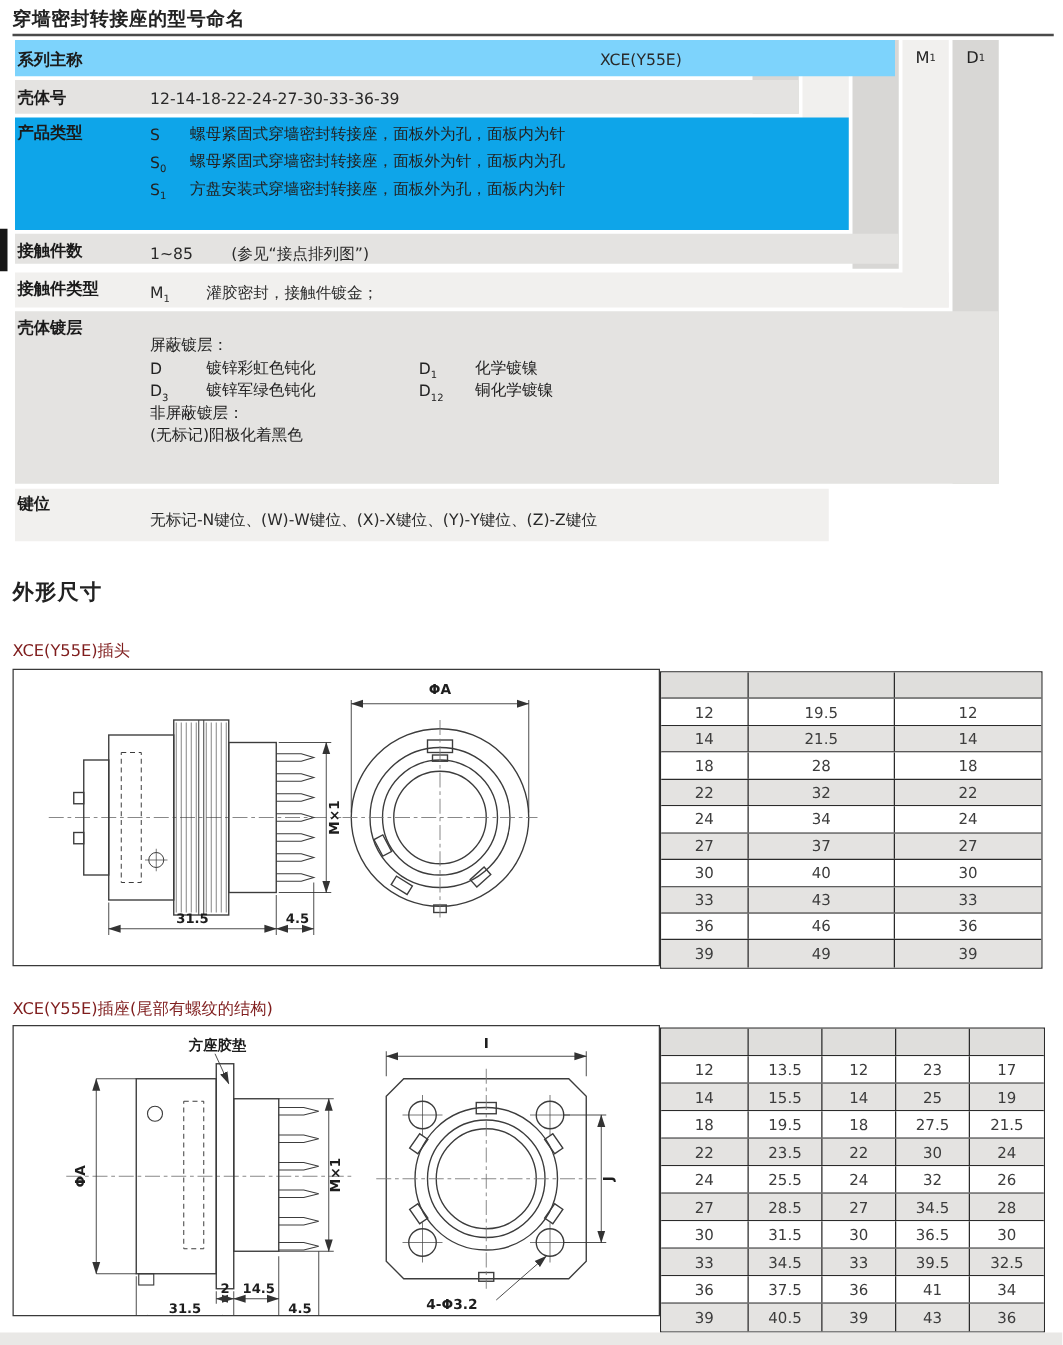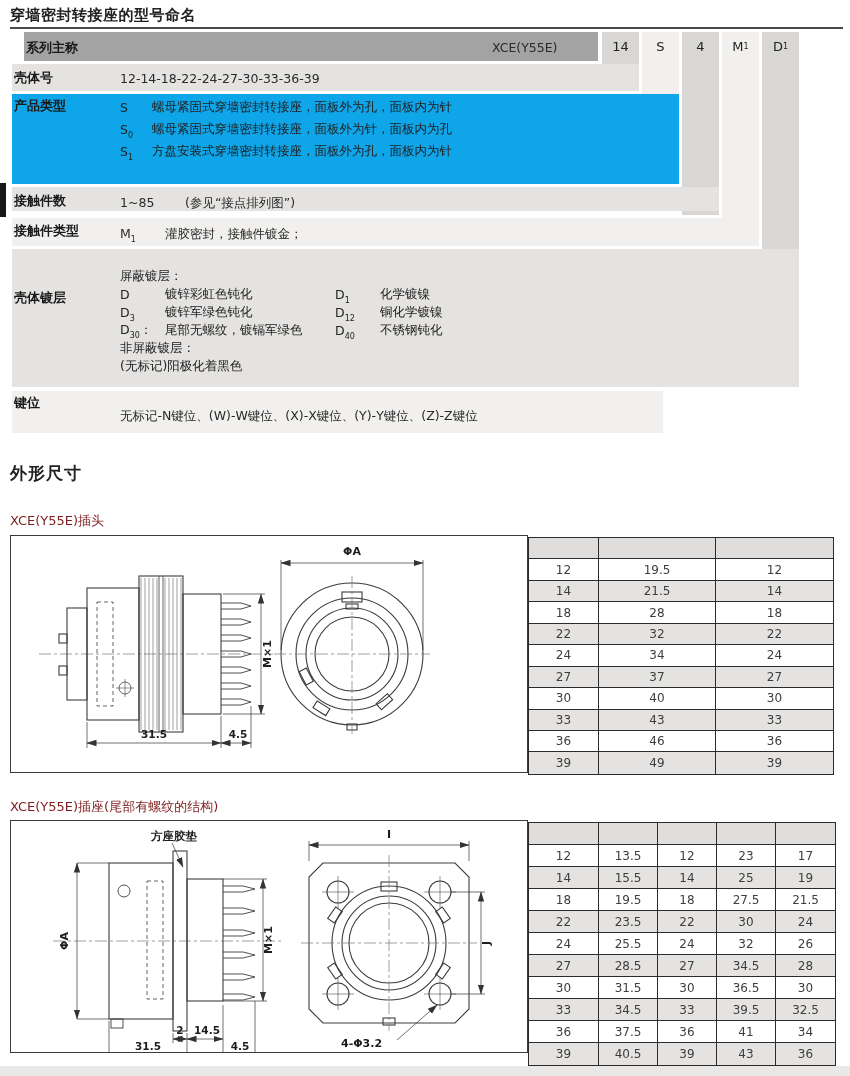--- a/index.html
+++ b/index.html
@@ -72,21 +72,21 @@
       <sub>1</sub>
     </span>
 </div>
 <div class="strip" style="left:762px;top:32px;width:37px;height:355px;background:#d8d7d5;">
   <span class="code-lbl">
       <span>D</span>
       <sub>1</sub>
     </span>
 </div>
 
-<div class="band" style="left:12px;top:32px;width:574px;height:29px;background:#a3a3a3;margin-left:12px;">
+<div class="band" style="left:12px;top:32px;width:704px;height:29px;background:#7dd3fc;">
   <span class="lbl" style="top:7px;">系列主称</span>
   <span class="val" style="left:468px;top:8px;">XCE(Y55E)</span>
 </div>
 
 <div class="band" style="left:12px;top:64px;width:627px;height:27px;background:#e4e3e1;">
   <span class="lbl" style="top:5px;">壳体号</span>
   <span class="val" style="left:108px;top:7px;">12-14-18-22-24-27-30-33-36-39</span>
 </div>
 
 <div class="band" style="left:12px;top:94px;width:667px;height:90px;background:#0ea5e9;">
@@ -114,42 +114,36 @@
   <span class="val" style="left:173px;top:8px;">(参见“接点排列图”)</span>
 </div>
 
 <div class="band" style="left:12px;top:218px;width:747px;height:28px;background:#f1f0ee;">
   <span class="lbl" style="top:4px;">接触件类型</span>
   <span class="val" style="left:108px;top:8px;"><span>M</span><sub>1</sub></span>
   <span class="val" style="left:153px;top:8px;">灌胶密封，接触件镀金；</span>
 </div>
 
 <div class="band" style="left:12px;top:249px;width:787px;height:138px;background:#e4e3e1;">
-  <span class="lbl" style="top:4px;margin-top:36px;">壳体镀层</span>
+  <span class="lbl" style="top:4px;">壳体镀层</span>
   <div class="abs" style="left:108px;top:18px;">
     <div class="pl-head">屏蔽镀层：</div>
     <div>
 
     <div class="pl-row">
         <span class="plc"><span>D</span><sub></sub><span></span></span>
         <span class="pld1">镀锌彩虹色钝化</span>
         <span class="plc2"><span>D</span><sub>1</sub></span>
         <span class="pld2">化学镀镍</span>
       </div>
         <div class="pl-row">
         <span class="plc"><span>D</span><sub>3</sub><span></span></span>
         <span class="pld1">镀锌军绿色钝化</span>
         <span class="plc2"><span>D</span><sub>12</sub></span>
         <span class="pld2">铜化学镀镍</span>
-      </div>
-        <div class="pl-row">
-        <span class="plc"><span>D</span><sub>30</sub><span>：</span></span>
-        <span class="pld1">尾部无螺纹，镀镉军绿色</span>
-        <span class="plc2"><span>D</span><sub>40</sub></span>
-        <span class="pld2">不锈钢钝化</span>
       </div>
       </div>
     <div class="pl-head">非屏蔽镀层：</div>
     <div class="pl-head">(无标记)阳极化着黑色</div>
   </div>
 </div>
 
 <div class="band" style="left:12px;top:391px;width:651px;height:42px;background:#f1f0ee;">
   <span class="lbl" style="top:3px;">键位</span>
   <span class="val" style="left:108px;top:17px;">无标记-N键位、(W)-W键位、(X)-X键位、(Y)-Y键位、(Z)-Z键位</span>

